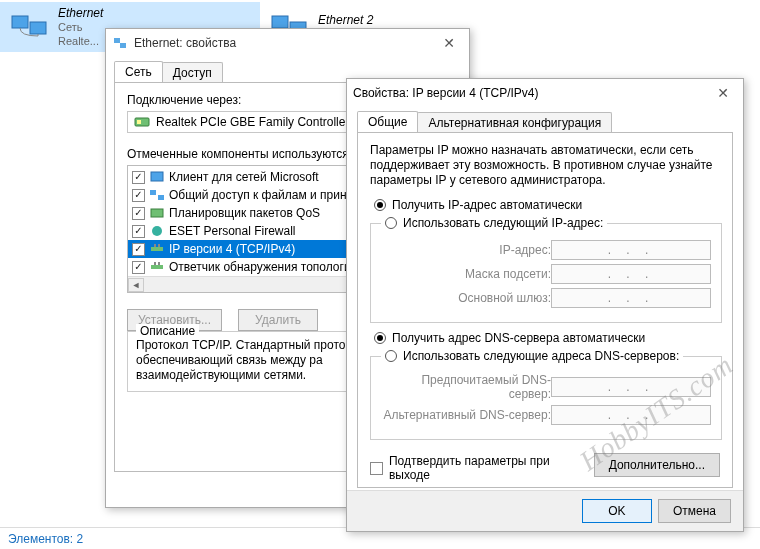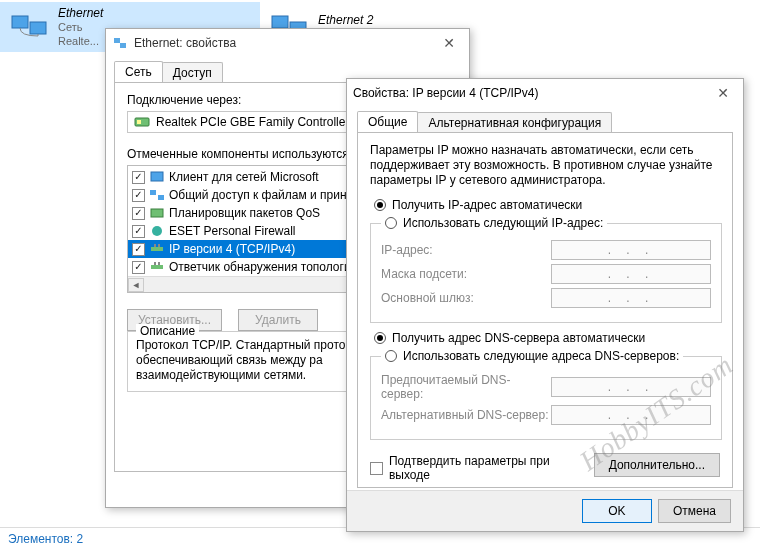--- a/index.html
+++ b/index.html
@@ -105,21 +105,21 @@
   .info { font-size:12px; line-height:15px; margin-bottom:10px;}
   .radio-row { display:flex; align-items:center; gap:6px; font-size:12px; margin:4px 0 4px 4px;}
   .radio { width:12px;height:12px;border:1px solid #555;border-radius:50%;display:inline-flex;align-items:center;justify-content:center;}
   .radio.on::after{content:"";width:6px;height:6px;background:#000;border-radius:50%;}
   fieldset.fs {
     border:1px solid #ccc; margin:0 0 8px 0; padding:6px 10px 10px 10px;
   }
   fieldset.fs legend { font-size:12px; padding:0 4px;}
   fieldset.fs legend .radio-row{margin:0;}
   .field-row { display:flex; align-items:center; margin:4px 0; font-size:12px;}
-  .field-row .flabel { width:170px; color:#888;}
+  .field-row .flabel { width:170px; color:#888;text-align:right;}
   .ipbox {
     border:1px solid #bbb; background:#fafafa; height:20px; width:160px;
     display:flex; align-items:center; justify-content:center; color:#888; letter-spacing:6px;
   }
   .chkrow { display:flex; align-items:center; gap:6px; font-size:12px; margin-top:6px;}
   .btn-bar {
     display:flex; justify-content:flex-end; gap:6px;
     padding:8px 12px; background:#f0f0f0; border-top:1px solid #ddd;
     position:absolute; bottom:0; left:0; right:0;
   }

